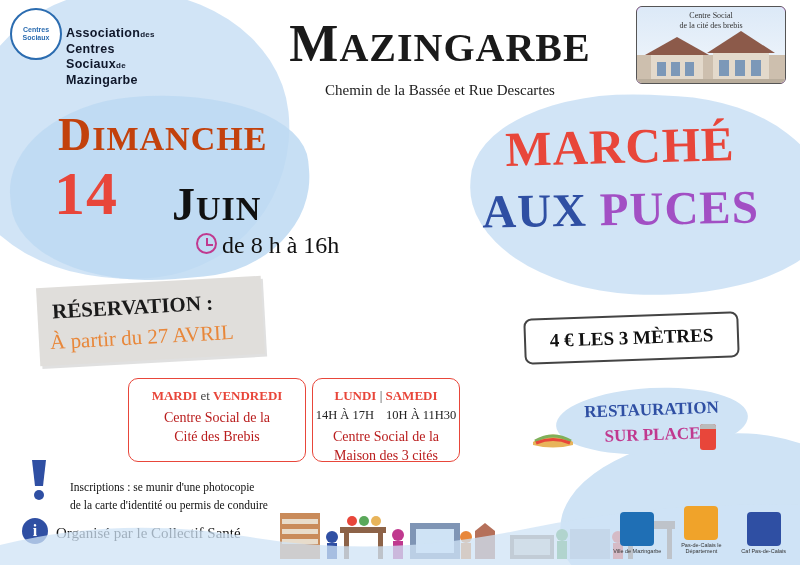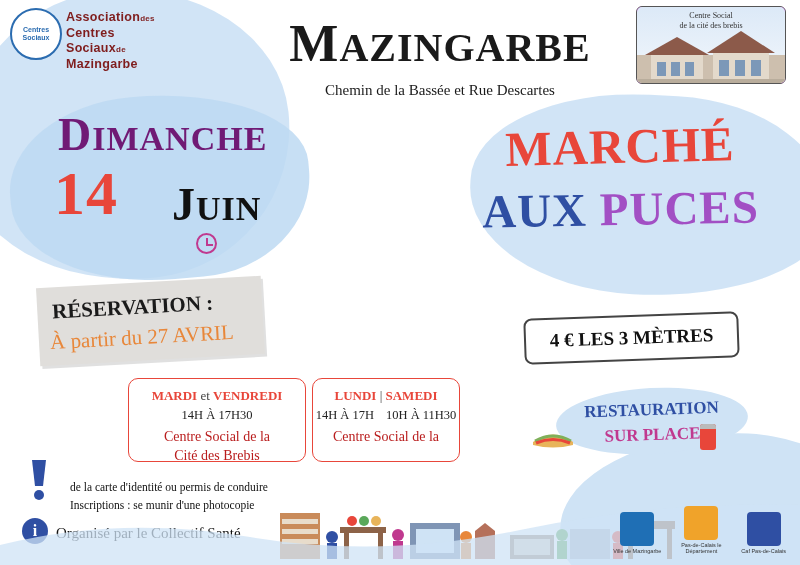--- a/index.html
+++ b/index.html
@@ -45,21 +45,21 @@
   }
 
   
   .logo-assoc { position: absolute; left: 10px; top: 6px; width: 155px; height: 62px; }
   .logo-assoc .circ {
     position: absolute; left: 0; top: 2px; width: 52px; height: 52px; border-radius: 50%;
     background: #fff; border: 2px solid #2b6cb0; display: flex; align-items: center;
     justify-content: center; flex-direction: column; color: #2b6cb0; font-size: 7px;
     font-weight: bold; text-align: center; line-height: 1.15;
   }
-  .logo-assoc .txt { position: absolute; left: 56px; top: 4px; color: #7f1d1d; font-weight: bold; line-height: 1.25; }
+  .logo-assoc .txt { position: absolute; left: 56px; top: 20px; color: #0f172a; font-weight: bold; line-height: 1.25; }
   .logo-assoc .txt div { font-size: 12.5px; letter-spacing: .3px; }
   .logo-assoc .txt .small { font-size: 8px; font-weight: bold; }
 
   .title-main {
     position: absolute; left: 230px; top: 14px; width: 420px; text-align: center;
     font-family: "Liberation Serif", serif; font-weight: bold; color: #1a1a1a;
     font-size: 40px; letter-spacing: 1px;
   }
   .title-main .cap { font-size: 52px; }
   .subtitle {
@@ -73,21 +73,21 @@
   }
   .logo-cs .sky { position: absolute; inset: 0; background: linear-gradient(#dce9f7, #f2f7fc); }
   .logo-cs .cstxt {
     position: absolute; top: 4px; left: 0; width: 100%; text-align: center;
     font-family: "Liberation Serif", serif; font-size: 8px; color: #333; line-height: 1.3;
   }
 
   
   .dimanche {
     position: absolute; left: 58px; top: 108px;
-    font-family: "Liberation Serif", serif; font-weight: bold; color: #701a75;
+    font-family: "Liberation Serif", serif; font-weight: bold; color: #c2410c;
     font-size: 34px; letter-spacing: 1px;
   }
   .dimanche .cap { font-size: 46px; }
   .quatorze {
     position: absolute; left: 54px; top: 158px;
     font-family: "Liberation Serif", serif; font-weight: bold; color: #e8463a;
     font-size: 62px; letter-spacing: 1px;
   }
   .juin {
     position: absolute; left: 172px; top: 178px;
@@ -251,75 +251,76 @@
   </div>
 
   <div class="dimanche">
     <span class="cap">D</span><span>IMANCHE</span>
   </div>
   <div class="quatorze">14</div>
   <div class="juin">
     <span class="cap">J</span><span>UIN</span>
   </div>
   <div class="clock"></div>
+  <div class="horaire">de 8 h à 16h</div>
 
   <div class="marche">MARCHÉ</div>
   <div class="auxpuces">
     <span class="aux">AUX </span><span class="puces">PUCES</span>
   </div>
 
   <div class="resa"></div>
   <div class="resa-title">RÉSERVATION :</div>
   <div class="resa-sub">À partir du 27 AVRIL</div>
 
   <div class="price">4 € LES 3 MÈTRES</div>
 
   <div class="sched sched-a">
     <div class="hdr">
       <span>MARDI</span><span class="sep"> et </span><span>VENDREDI</span>
     </div>
-    <div class="hours">14H À 17H30</div>
     <div class="place">
       <div>Centre Social de la</div>
       <div>Cité des Brebis</div>
     </div>
   </div>
 
   <div class="sched sched-b">
     <div class="hdr">
       <span>LUNDI</span><span class="sep"> | </span><span>SAMEDI</span>
     </div>
     <div class="hours cols">
       <span>14H À 17H</span>
       <span>10H À 11H30</span>
     </div>
     <div class="place">
       <div>Centre Social de la</div>
+      <div>Maison des 3 cités</div>
     </div>
   </div>
 
   <div class="restau-bubble"></div>
   <div class="restau">
     <div>RESTAURATION</div>
     <div class="l2">SUR PLACE</div>
   </div>
   <svg class="sandwich" viewBox="0 0 46 26">
     <path d="M3 18 Q23 3 43 18 L43 21 Q23 26 3 21 Z" fill="#e8b45a"></path>
     <path d="M5 17 Q23 7 41 17" stroke="#7fb05a" stroke-width="3" fill="none"></path>
     <path d="M6 19 Q23 12 40 19" stroke="#e8463a" stroke-width="3" fill="none"></path>
   </svg>
   <div class="can"></div>
 
   <svg class="excl" viewBox="0 0 34 44">
     <path d="M10 2 L24 2 L21 28 L13 28 Z" fill="#2f4fa3"></path>
     <circle cx="17" cy="37" r="5" fill="#2f4fa3"></circle>
   </svg>
   <div class="inscriptions">
+    <div>Inscriptions : se munir d'une photocopie</div>
     <div>de la carte d'identité ou permis de conduire</div>
-    <div>Inscriptions : se munir d'une photocopie</div>
   </div>
   <div class="info-circle">i</div>
   <div class="organise">Organisé par le Collectif Santé</div>
 
   <svg class="scene" viewBox="0 0 420 72">
     <rect x="10" y="20" width="40" height="46" fill="#c98b5a"></rect>
     <rect x="12" y="26" width="36" height="5" fill="#e8dccb"></rect>
     <rect x="12" y="36" width="36" height="5" fill="#e8dccb"></rect>
     <rect x="12" y="46" width="36" height="5" fill="#e8dccb"></rect>
     <rect x="70" y="34" width="46" height="6" fill="#8d6348"></rect>

